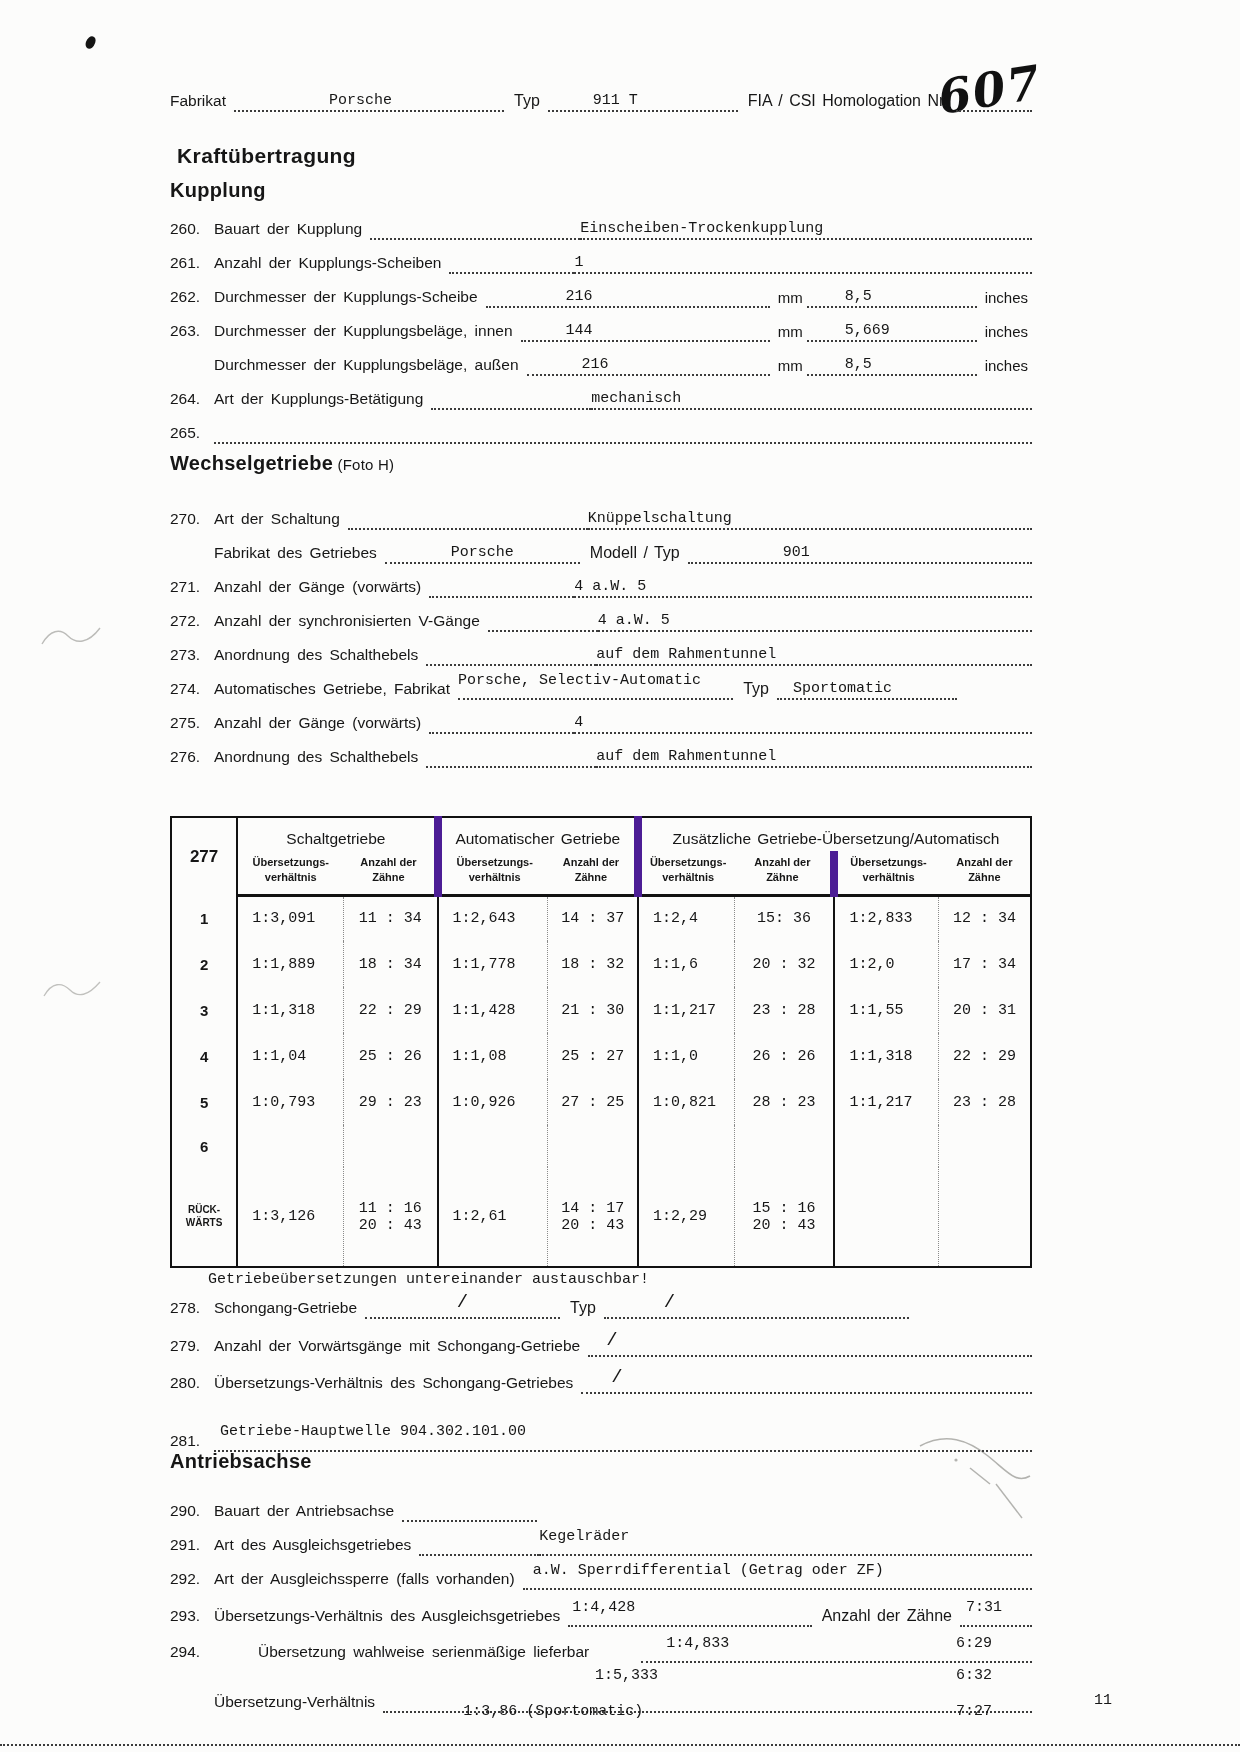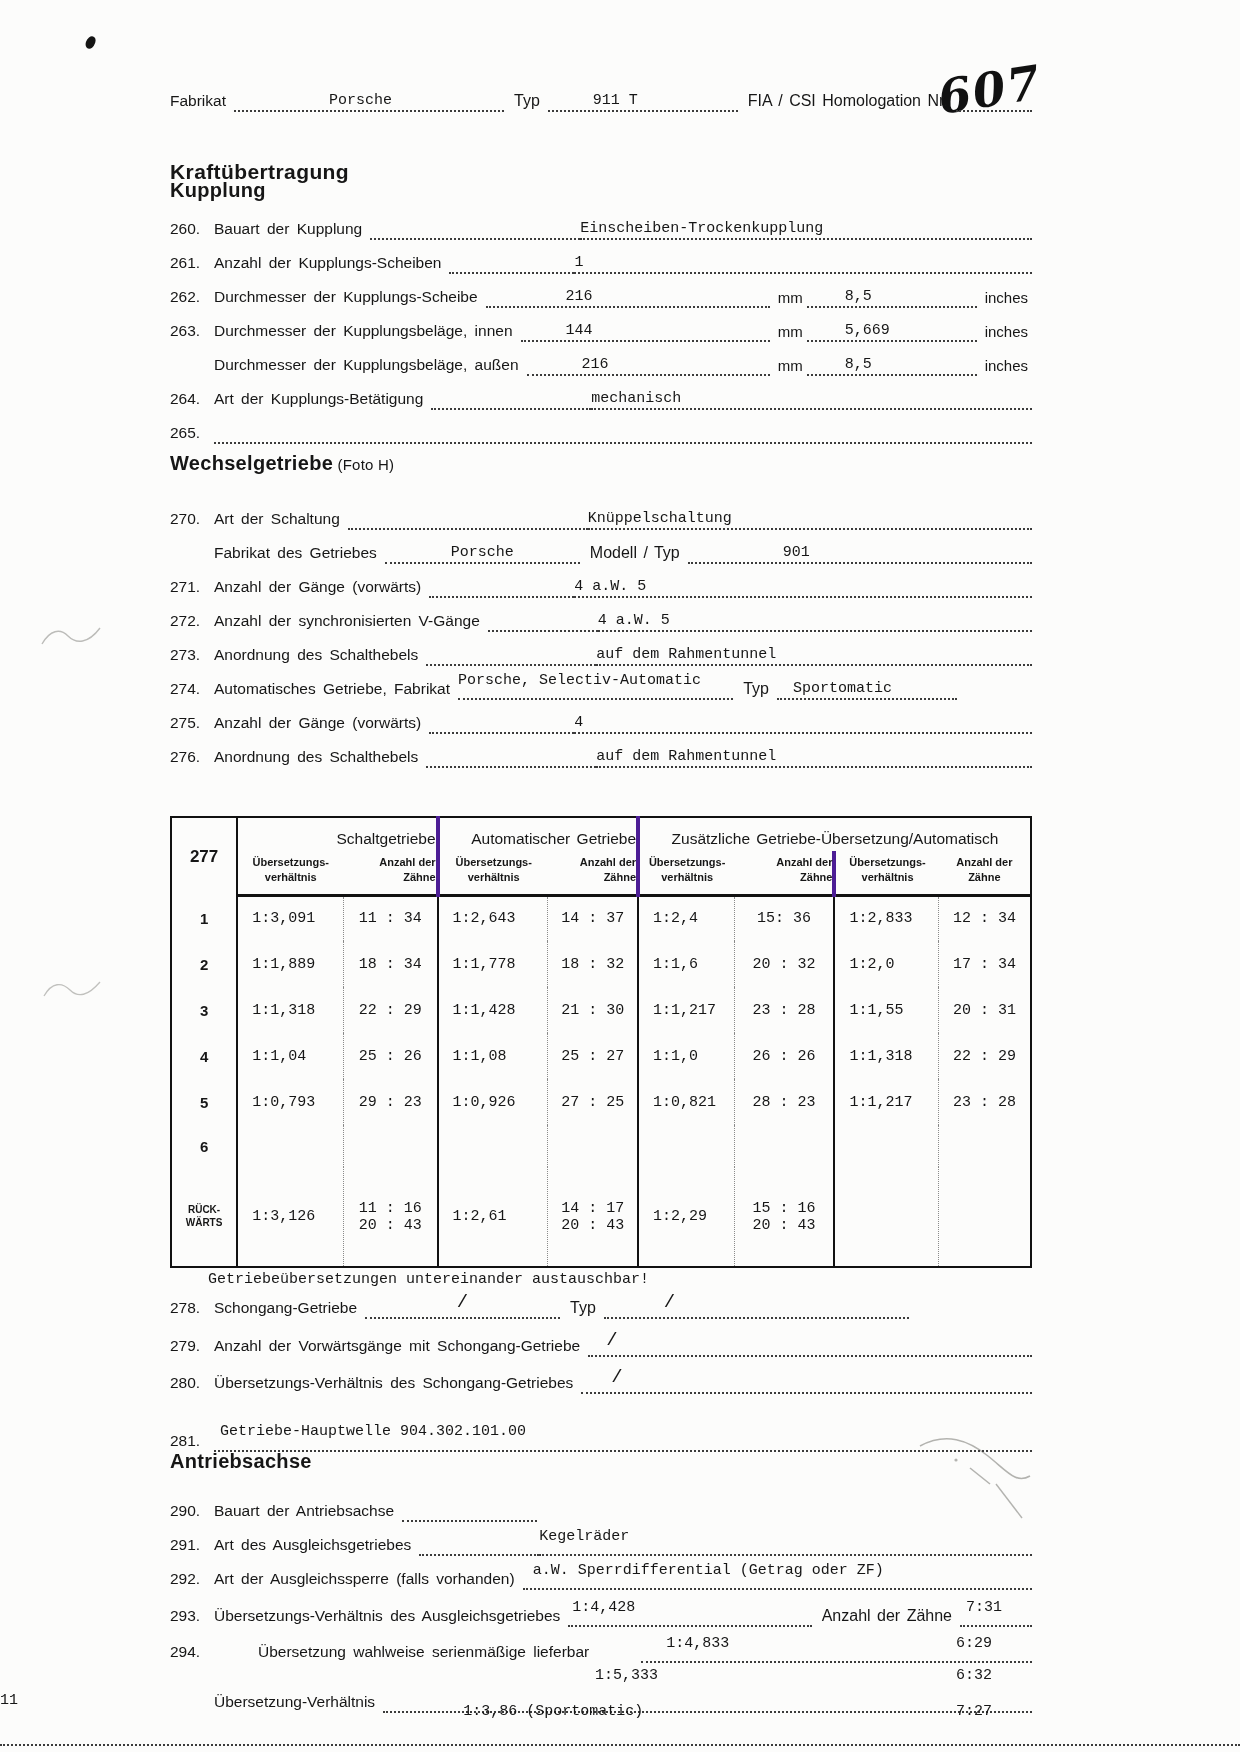--- a/index.html
+++ b/index.html
@@ -46,38 +46,38 @@
   
   table.gear { border-collapse:collapse; table-layout:fixed; width:862px; background:#fcfcfb; }
   table.gear td { vertical-align:middle; }
   .gear-outer { border:2px solid #111; }
   td.gearhead { font-size:17px; font-weight:bold; text-align:center; border-right:2px solid #111; }
   td.ghead { font-size:15.5px; text-align:center; word-spacing:2px; padding-top:8px; height:34px; }
   td.shead {
     font-size:11px; font-weight:bold; text-align:center; line-height:1.3;
     white-space:pre-line; height:44px; border-bottom:3px solid #111; padding-bottom:5px;
   }
-  td.bsolid { border-right:4px solid #4c1d95;text-align:right; }
+  td.bsolid { border-right:8px solid #4c1d95; }
   tbody.gbody td { font-family:"Liberation Mono","DejaVu Sans Mono",monospace; font-size:15px; white-space:pre-line; }
   tbody.gbody td.gearcol {
     font-family:"Liberation Sans",sans-serif; font-weight:bold; font-size:15px;
     text-align:center; border-right:2px solid #111;
   }
   tbody.gbody td.gearcol.revlabel { font-size:10px; line-height:1.25; white-space:pre-line; }
   tbody.gbody td:nth-child(2n)   { border-right:1px dotted #8a8a8a; padding-left:14px; }
   tbody.gbody td:nth-child(2n+3) { border-right:2px solid #111; text-align:center; }
   tbody.gbody td:nth-child(9)    { border-right:none; }
   tbody.gbody tr.r  td { height:46px; }
   tbody.gbody tr.r6 td { height:42px; }
   tbody.gbody tr.rev td { height:100px; }
 
   .pencil { position:absolute; opacity:.65; }
   .blot { position:absolute; left:86px; top:36px; width:9px; height:13px;
           background:#141414; border-radius:60% 40% 55% 45%; transform:rotate(18deg); }
-  .pagenum { position:absolute; top:1692px; left:0; width:1112px; text-align:left;
+  .pagenum { position:absolute; top:1692px; left:0; width:1112px; text-align:right;
              font-family:"Liberation Mono","DejaVu Sans Mono",monospace; font-size:15px; }
   .botrule { position:absolute; top:1744px; left:0; width:1240px; border-bottom:2px dotted #3b3b3b; }
 </style>
 </head>
 <body>
 
 <div class="page">
 
   <div class="blot"></div>
   <svg class="pencil" style="left:36px; top:610px;" width="70" height="46">
@@ -101,21 +101,21 @@
       <span class="tv" style="padding-left:95px;">Porsche</span>
     </span>
     <span class="lbl2">Typ</span>
     <span class="dots" style="flex:0 0 190px;">
       <span class="tv" style="padding-left:45px;">911 T</span>
     </span>
     <span class="lbl2">FIA / CSI Homologation Nr.</span>
     <span class="dots grow"></span>
   </div>
 
-  <div class="content" style="top:160px;">
+  <div class="content" style="top:144px;margin-left:7px;">
       <div class="h-big">Kraftübertragung</div>
     </div>
   <div class="content" style="top:179px;">
       <div class="h-sub">Kupplung</div>
     </div>
 
   <div class="content" style="top:206px;">
     <div class="frow">
       <span class="num">260.</span>
       <span class="lbl">Bauart der Kupplung</span>

